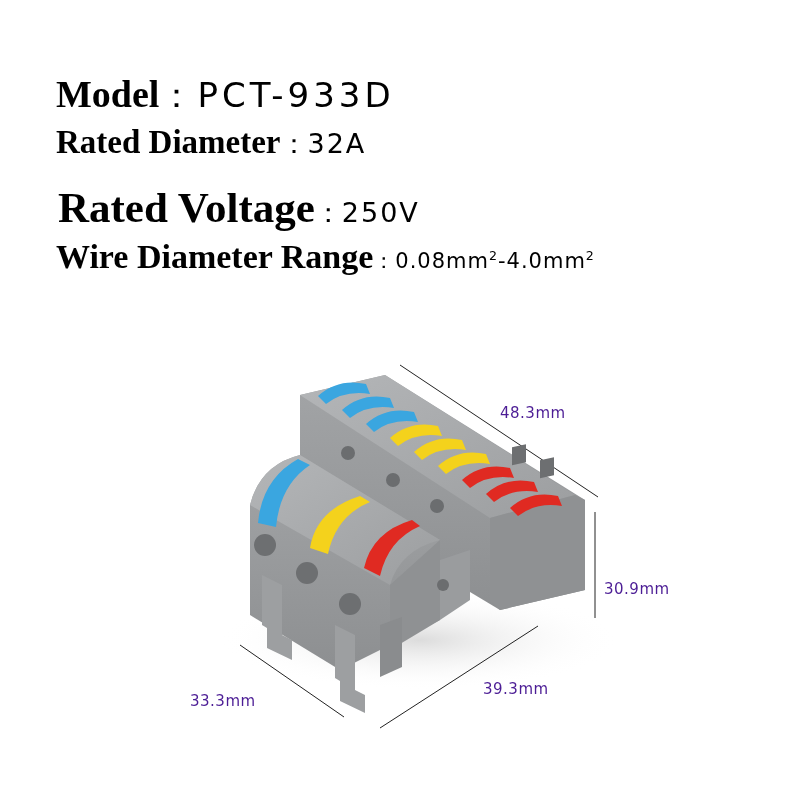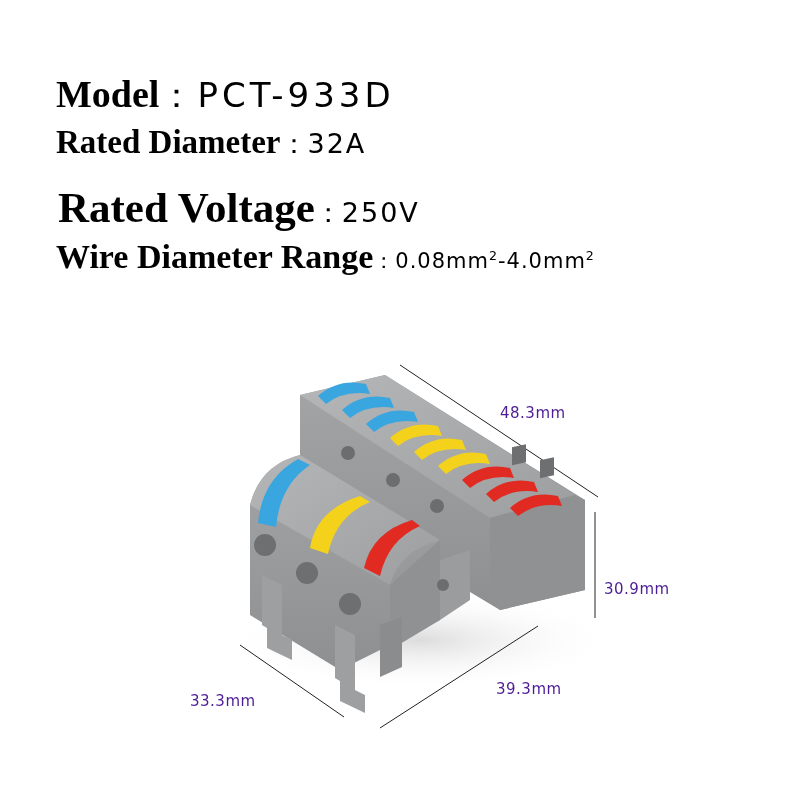--- a/index.html
+++ b/index.html
@@ -123,13 +123,13 @@
   <g>
     <path d="M262,575 l20,10 l0,50 l10,5 l0,20 l-25,-12 l0,-20 l-5,-3 z" fill="#9d9fa1"></path>
     <path d="M335,625 l20,10 l0,55 l10,5 l0,18 l-25,-12 l0,-20 l-5,-3 z" fill="#9d9fa1"></path>
     <path d="M380,625 l22,-8 l0,50 l-22,10 z" fill="#8a8c8e"></path>
   </g>
 </svg>
 
 <div class="dim-label" style="left:500px; top:404px;">48.3mm</div>
 <div class="dim-label" style="left:604px; top:556px;margin-top:24px;">30.9mm</div>
 <div class="dim-label" style="left:190px; top:692px;">33.3mm</div>
-<div class="dim-label" style="left:496px; top:680px;">39.3mm</div>
+<div class="dim-label" style="left:483px; top:680px;">39.3mm</div>
 
 </body></html>

